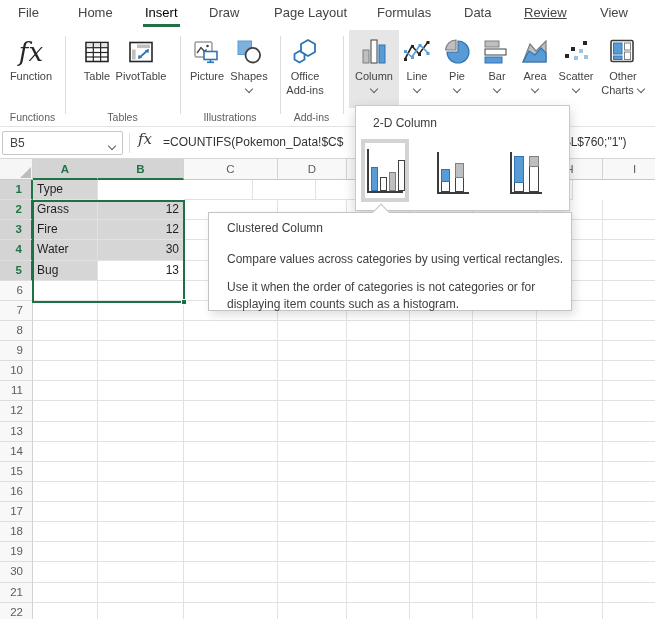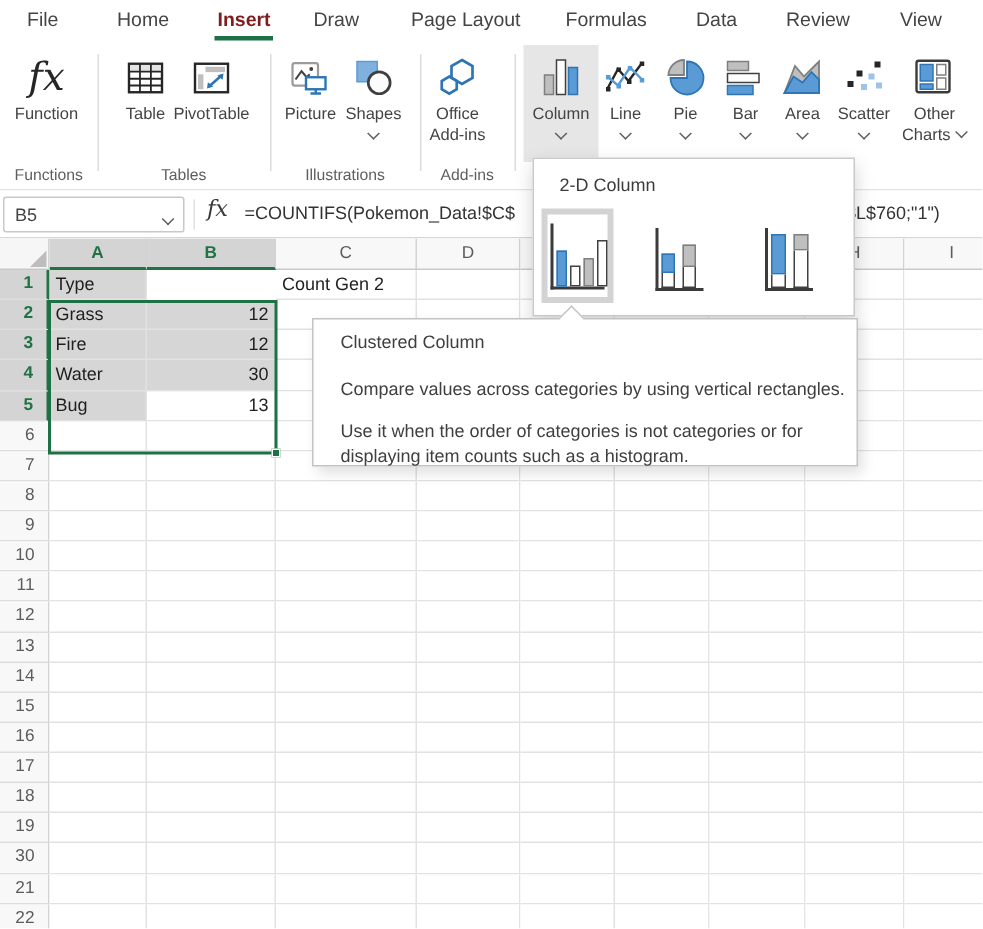--- a/index.html
+++ b/index.html
@@ -3,21 +3,21 @@
 <meta charset="utf-8">
 <style>
   * { margin:0; padding:0; box-sizing:border-box; }
   html,body { width:655px; height:619px; overflow:hidden; background:#fff;
     font-family:"Liberation Sans", sans-serif; }
   body { position:relative; }
 
   
   #tabbar { position:absolute; left:0; top:0; width:655px; height:28px; background:#fff; }
   .tab { position:absolute; top:0; height:28px; line-height:26px; font-size:13px; color:#444; cursor:default; }
-  .tab.active { color:#7f1d1d; font-weight:700; }
+  .tab.active { color:#000000; font-weight:400; }
   .tab.active .tab-underline { position:absolute; left:-2px; right:-2px; bottom:1px; height:3px; background:#1E7145; }
 
   
   #ribbon { position:absolute; left:0; top:28px; width:655px; height:99px; background:#fff; border-bottom:1px solid #E3E3E3; }
   .vsep { position:absolute; top:8px; height:78px; width:1px; background:#DCDCDC; }
   .grp { position:absolute; top:83px; font-size:10.5px; color:#5E5E5E; text-align:center; }
   .rbtn { position:absolute; top:2px; height:78px; display:flex; flex-direction:column; align-items:center; }
   .rbtn.hl { background:#E6E6E6; }
   .ricon { height:34px; display:flex; align-items:center; justify-content:center; margin-top:5px; }
   .blabel { font-size:11px; color:#444; line-height:14px; text-align:center; white-space:nowrap; }
@@ -91,21 +91,21 @@
 <body>
 
 <div id="tabbar">
     <span class="tab" style="left: 18px;">File</span>
     <span class="tab" style="left: 78px;">Home</span>
     <span class="tab active" style="left: 145px;">Insert<span class="tab-underline"></span></span>
     <span class="tab" style="left: 209px;">Draw</span>
     <span class="tab" style="left: 274px;">Page Layout</span>
     <span class="tab" style="left: 377px;">Formulas</span>
     <span class="tab" style="left: 464px;">Data</span>
-    <span class="tab" style="left: 524px;">Review</span>
+    <span class="tab" style="left: 524px; text-decoration: underline;">Review</span>
     <span class="tab" style="left: 600px;">View</span>
   </div>
 
 <div id="ribbon">
   <div class="vsep" style="left:65px"></div>
   <div class="vsep" style="left:180px"></div>
   <div class="vsep" style="left:280px"></div>
   <div class="vsep" style="left:343px"></div>
 
   <div class="rbtn" style="left:5px;width:52px">
@@ -305,21 +305,20 @@
       <div class="colhdr" style="width: 64px;">G</div>
       <div class="colhdr" style="width: 66px;">H</div>
       <div class="colhdr" style="width: 64px;">I</div>
     </div>
   <div id="gridbody" style="position:relative;">
     <div id="rows-container">
         <div class="grow">
           <div class="rowhdr sel">1</div>
           <div class="cell shaded" style="width: 65px;">Type</div>
           <div class="cell shaded" style="width: 86px; margin-top: 40px;">Count Gen1</div>
-          <div class="cell" style="width: 94px;">Count Gen 2</div>
           <div class="cell" style="width: 69px;"></div>
           <div class="cell" style="width: 63px;"></div>
           <div class="cell" style="width: 63px;"></div>
           <div class="cell" style="width: 64px;"></div>
           <div class="cell" style="width: 66px;"></div>
           <div class="cell" style="width: 64px;"></div>
         </div>
         <div class="grow">
           <div class="rowhdr sel">2</div>
           <div class="cell shaded" style="width: 65px;">Grass</div>

